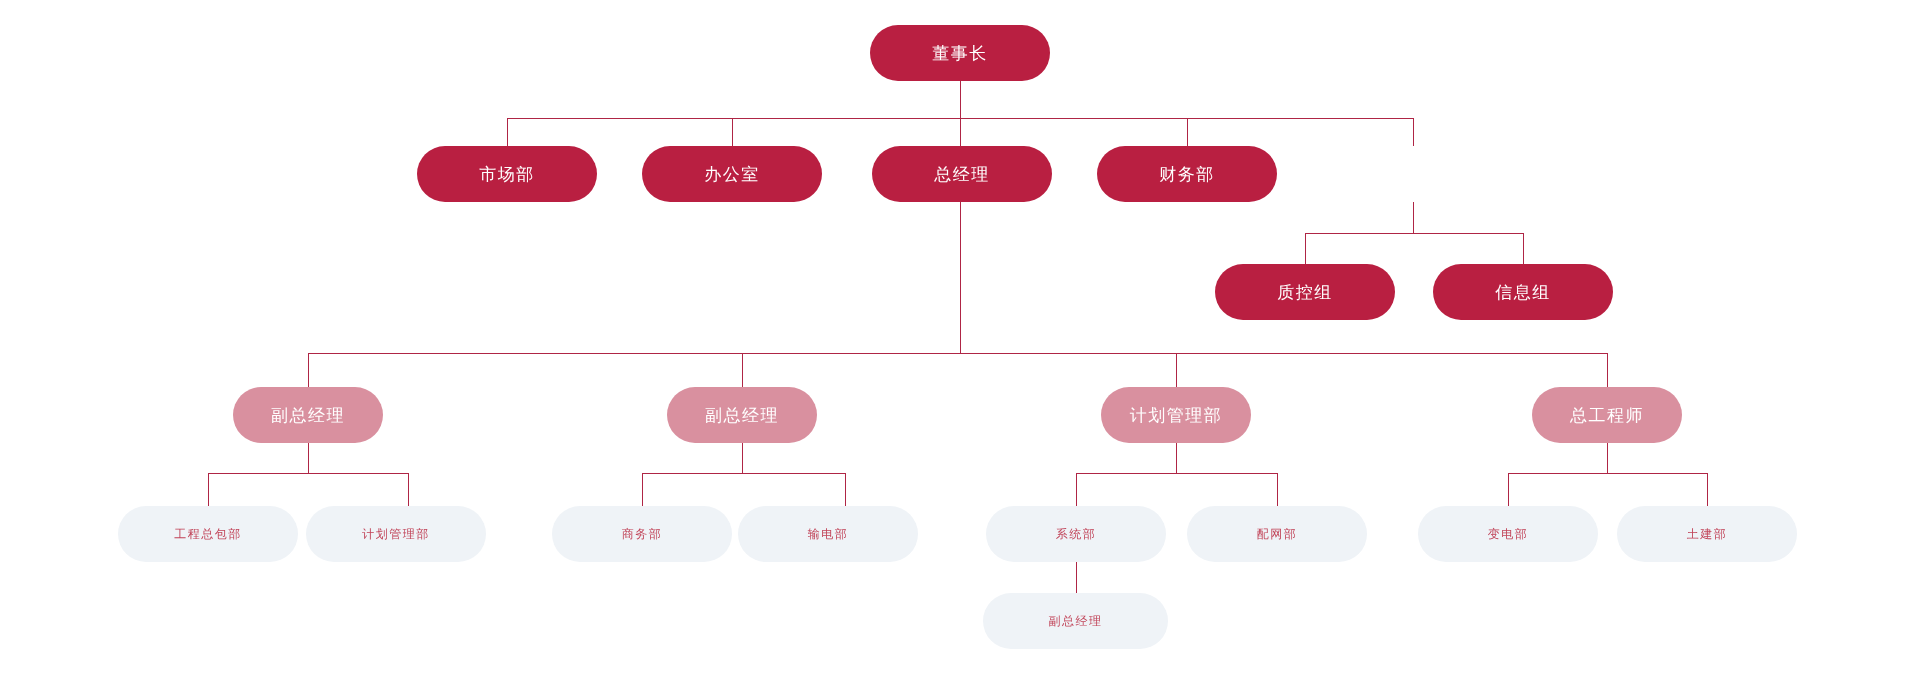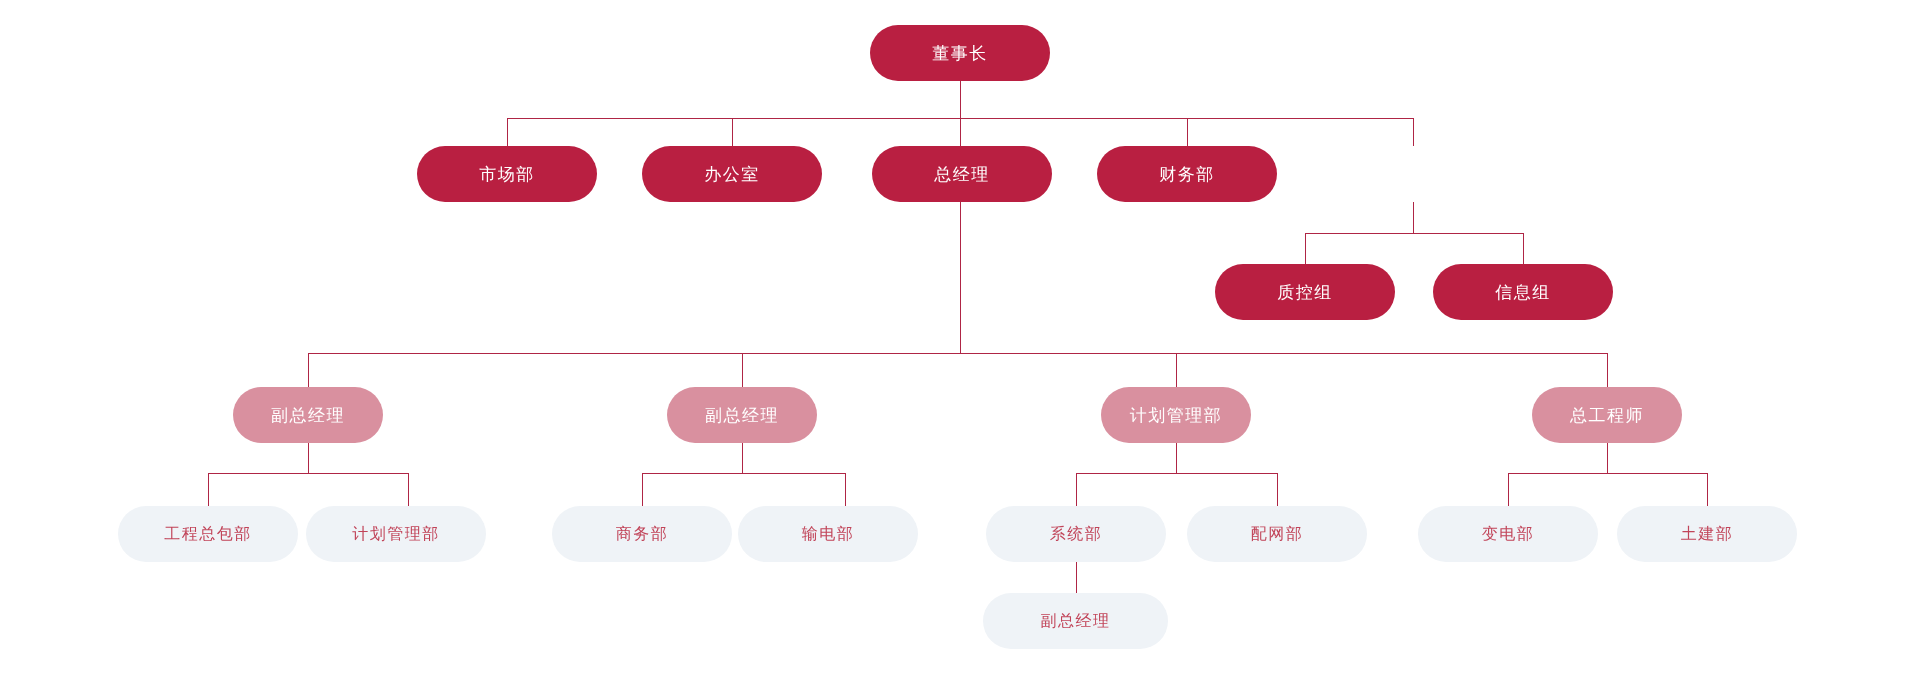--- a/index.html
+++ b/index.html
@@ -19,21 +19,21 @@
     display: flex;
     align-items: center;
     justify-content: center;
     font-size: 17px;
     letter-spacing: 1.5px;
     box-sizing: border-box;
     white-space: nowrap;
   }
   .pill.dark  { background: var(--dark-red, #B91F41); color: #ffffff; }
   .pill.pink  { background: var(--pink, #D9909F);     color: #ffffff; }
-  .pill.light { background: var(--light, #EFF3F7);    color: var(--light-text, #C14459); font-size: 16px; }
+  .pill.light { background: var(--light, #EFF3F7);    color: var(--light-text, #C14459); font-size: 12px; }
   .vline, .hline { position: absolute; background: var(--line, #AF2545); }
   .vline { width: 1px; }
   .hline { height: 1px; }
 </style>
 </head>
 <body>
 
 <div class="canvas">
 
   <div class="vline" style="left:960px;top:81px;height:65px"></div>

